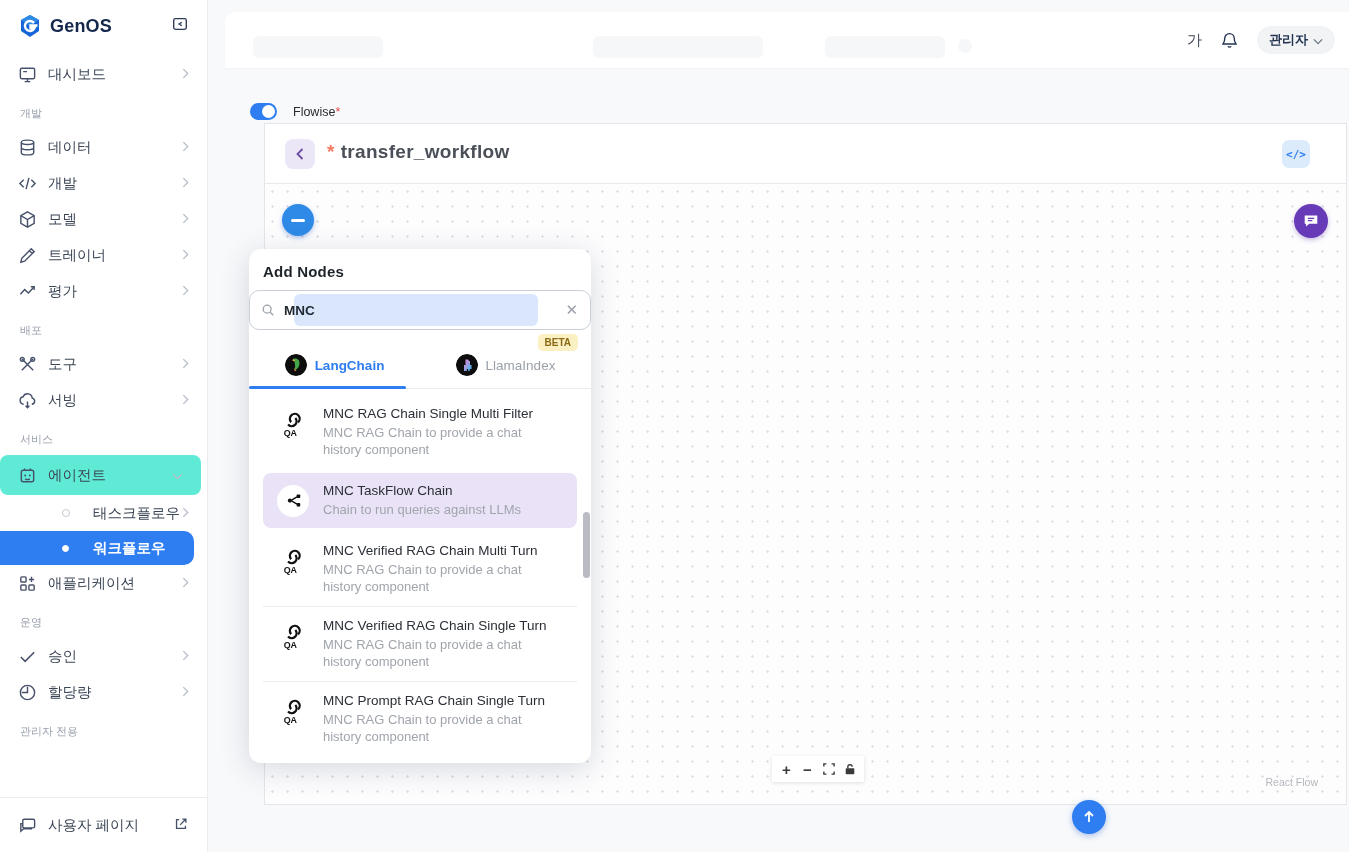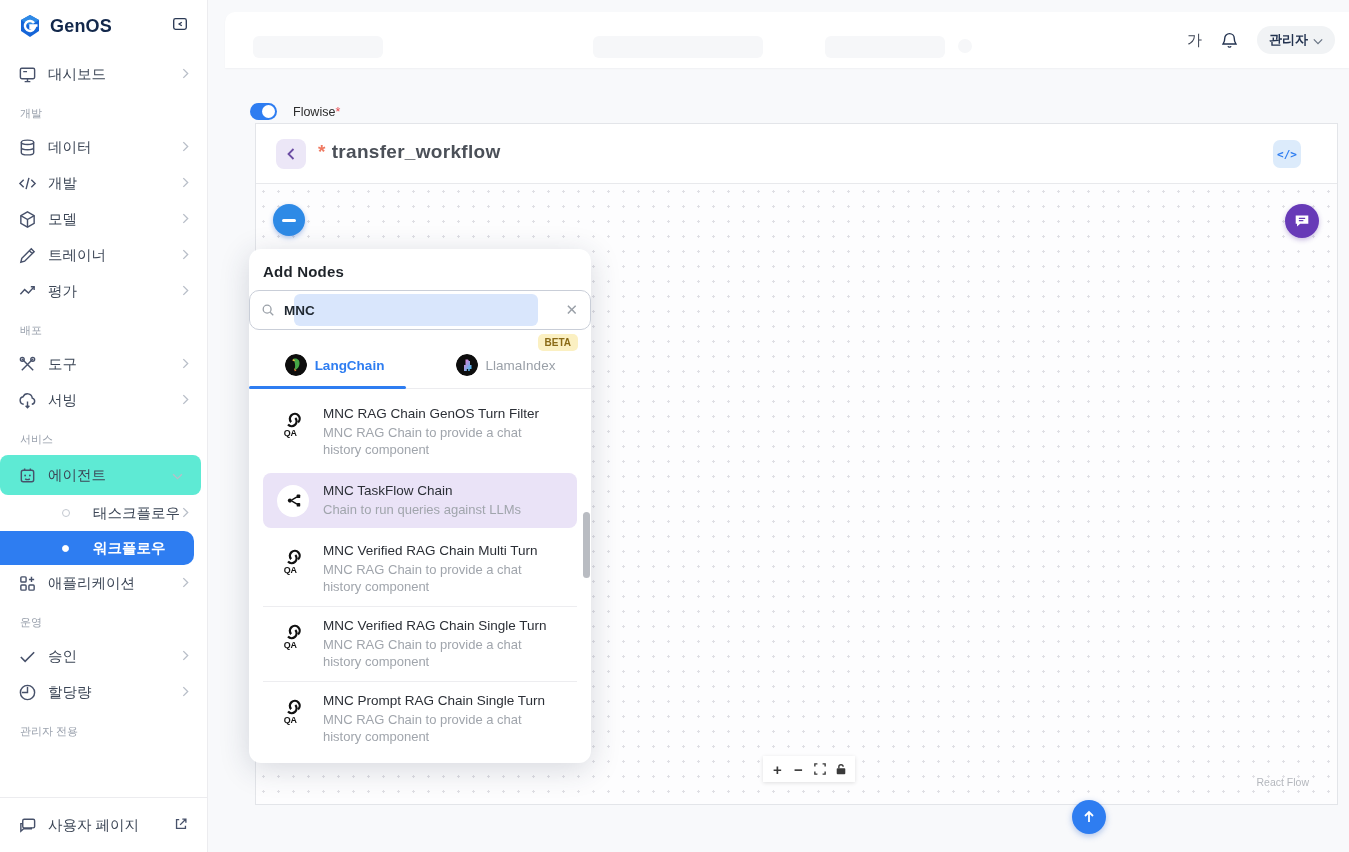--- a/index.html
+++ b/index.html
@@ -41,21 +41,21 @@
 
   
   .content-bg { position:absolute; left:208px; top:0; width:1141px; height:852px; background:#f8f9fb; }
   .flowise-row { position:absolute; left:250px; top:103px; display:flex; align-items:center; gap:16px; z-index:3; }
   .toggle { width:27px; height:17px; background:#2e7df1; border-radius:9px; position:relative; cursor:pointer; }
   .toggle .knob { position:absolute; right:2px; top:2px; width:13px; height:13px; background:#fff; border-radius:50%; }
   .flowise-label { font-size:12.5px; color:#2c2c2c; }
   .req { color:#e5484d; }
 
   
-  .editor { position:absolute; left:255px; top:123px; width:1083px; height:682px; background:#fff; border:1px solid #e3e5e9; z-index:3; }
+  .editor { position:absolute; left:264px; top:123px; width:1083px; height:682px; background:#fff; border:1px solid #e3e5e9; z-index:3; }
   .editor-titlebar { position:relative; height:60px; border-bottom:1px solid #e8e9ec; background:#fff; }
   .back-btn { position:absolute; left:20px; top:15px; width:30px; height:30px; background:#ece7f7; border-radius:8px; color:#6b4ca3; display:flex; align-items:center; justify-content:center; cursor:pointer; }
   .wf-title { position:absolute; left:62px; top:17px; font-size:19px; font-weight:bold; color:#4b5058; letter-spacing:.3px; }
   .wf-title .ast { color:#ef7961; margin-right:6px; }
   .code-btn { position:absolute; right:36px; top:16px; width:28px; height:28px; background:#dcebfb; border-radius:7px; color:#2e7df1; display:flex; align-items:center; justify-content:center; font-size:11px; font-weight:bold; cursor:pointer; font-family:"DejaVu Sans Mono",monospace; }
 
   .canvas { position:relative; width:100%; height:620px; background-color:#fdfdfe;
     background-image:radial-gradient(#dfdfe4 1px, transparent 1.2px); background-size:15px 15px; overflow:hidden; }
   .fab-minus { position:absolute; left:17px; top:20px; width:32px; height:32px; border-radius:50%; background:#2e8ae6; box-shadow:0 2px 5px rgba(30,90,200,.35); cursor:pointer; }
   .fab-minus::after { content:""; position:absolute; left:9px; top:15px; width:14px; height:2.5px; background:#fff; border-radius:2px; }
@@ -418,21 +418,21 @@
         <span class="node-ico">
           <svg viewBox="0 0 32 32" width="30" height="30">
               <g fill="none" stroke="#111" stroke-width="2.4">
                 <path d="M14 14a5.3 5.3 0 01.4-7.5 5.3 5.3 0 017.4.4 5.3 5.3 0 01-.4 7.4"></path>
                 <path d="M18.5 9.5a5.3 5.3 0 01-.4 7.5 5.3 5.3 0 01-7.4-.4"></path>
               </g>
               <text x="6" y="29" font-size="9.5" font-weight="bold" fill="#111" font-family="Liberation Sans, sans-serif">QA</text>
             </svg>
         </span>
         <span>
-          <span class="node-title" style="display:block">MNC RAG Chain GenOS Turn Filter</span>
+          <span class="node-title" style="display:block">MNC RAG Chain Single Multi Filter</span>
           <span class="node-desc" style="display:block">MNC RAG Chain to provide a chat history component</span>
         </span>
       </div>
 
       <div class="node-row hl">
         <span class="node-ico">
           <svg viewBox="0 0 24 24" width="17" height="17">
               <path d="M9.8 11L17 6.8M9.8 13L17 17.2" stroke="#111" stroke-width="2" fill="none"></path>
               <circle cx="7" cy="12" r="3" fill="#111"></circle>
               <rect x="16.5" y="3.5" width="5" height="5" rx="1.2" fill="#111"></rect>

